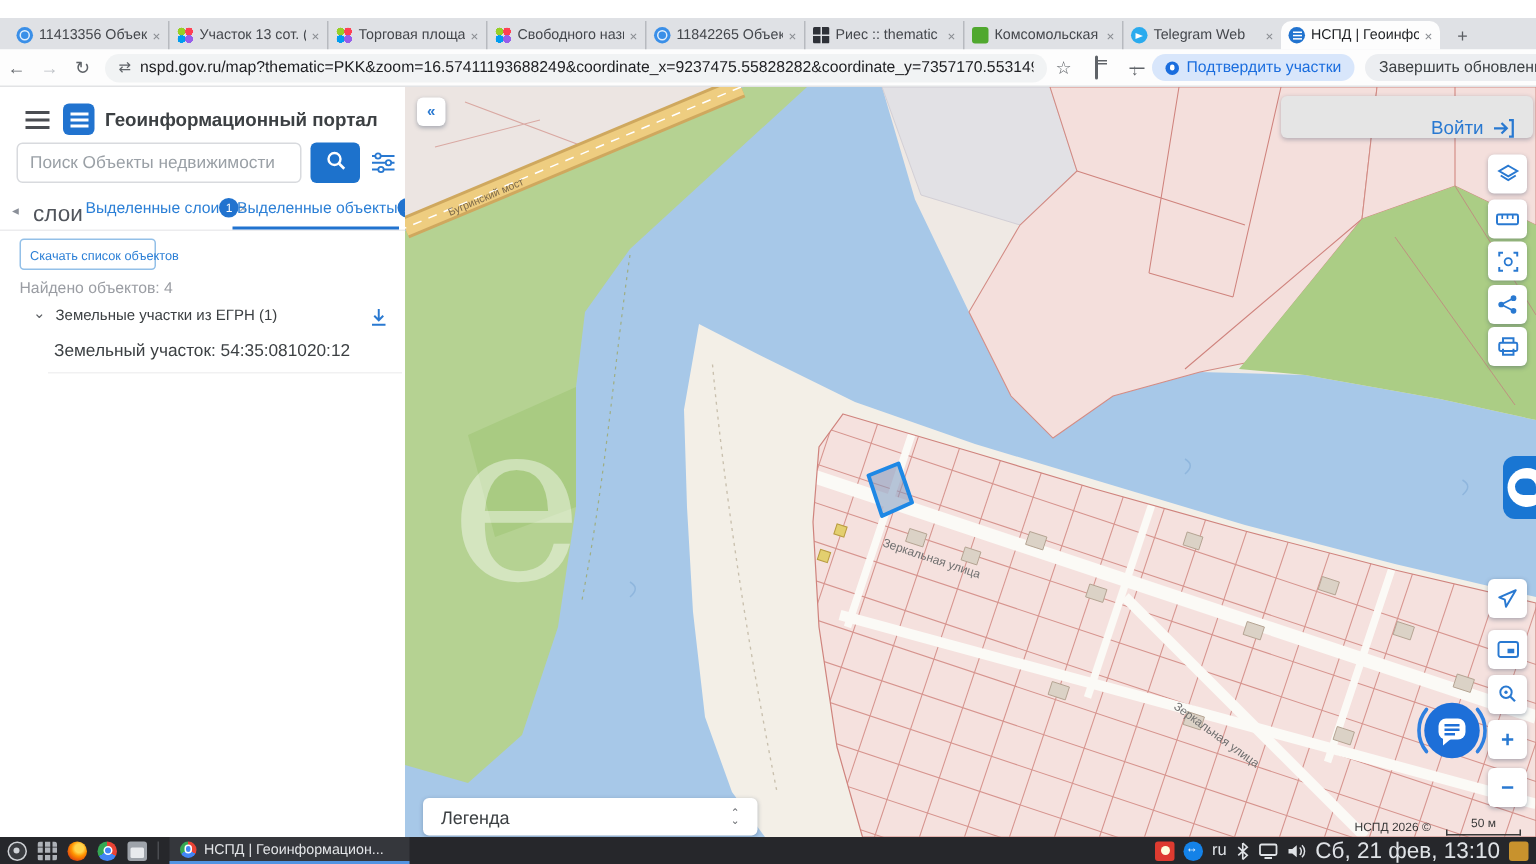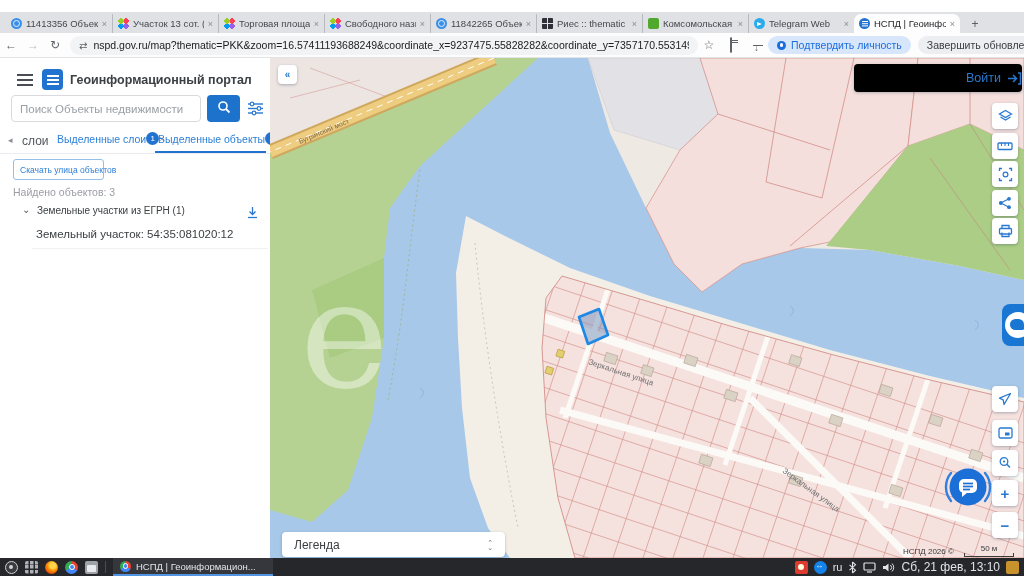--- a/index.html
+++ b/index.html
@@ -72,21 +72,21 @@
   .sb-logo{position:absolute;left:42px;top:11px;width:21px;height:21px;border-radius:4px;background:#2173cf;}
   .sb-logo::after{content:"";position:absolute;left:4.5px;top:6px;width:12px;height:1.6px;background:#fff;box-shadow:0 4px 0 #fff,0 8px 0 #fff;}
   .sb-title{position:absolute;left:70px;top:15px;font-size:12.5px;font-weight:bold;color:#3c4043;}
   .sb-input{position:absolute;left:11px;top:37px;width:190px;height:27px;border:1px solid #d8dade;border-radius:4px;padding:0 8px;font-size:11.5px;color:#3c4043;outline:none;}
   .sb-input::placeholder{color:#9aa0a6;}
   .sb-search-btn{position:absolute;left:207px;top:37px;width:33px;height:27px;background:#1d72cc;border:none;border-radius:4px;}
   .sb-filter{position:absolute;left:247px;top:42px;}
   .sb-tabs-line{position:absolute;left:0;top:95px;width:270px;height:1px;background:#ececee;}
   .sb-tab-back{position:absolute;left:8px;top:77px;font-size:9px;color:#8a8f98;}
   .sb-tab-back::before{content:"\25C2";}
-  .sb-tab0{position:absolute;left:22px;top:76px;font-size:12px;color:#51555c;}
+  .sb-tab0{position:absolute;left:22px;top:76px;font-size:15px;color:#51555c;}
   .sb-tabgrp{position:absolute;top:74px;display:flex;align-items:center;gap:0;}
   .sb-tabgrp .lbl{font-size:10.5px;color:#2b7fd6;white-space:nowrap;}
   .badge{width:13px;height:13px;border-radius:50%;background:#2173cf;color:#fff;font-size:8px;line-height:13px;text-align:center;flex:none;}
   .tclose{color:#9aa0a6;font-size:9px;}
   .tclose::before{content:"\00D7";}
   .sb-underline{position:absolute;left:155px;top:93px;width:111px;height:2px;background:#2173cf;}
   .sb-dl-btn{position:absolute;left:13px;top:101px;width:91px;height:21px;border:1px solid #93c0e8;border-radius:3px;background:#fff;color:#2b7fd6;font-size:8.5px;line-height:19px;text-align:center;white-space:nowrap;}
   .sb-count{position:absolute;left:13px;top:128px;font-size:10.5px;color:#9a9da3;}
   .sb-chev{position:absolute;left:22px;top:146px;font-size:10px;color:#5b5e63;}
   .sb-chev::before{content:"\2304";}
@@ -94,21 +94,21 @@
   .sb-object{position:absolute;left:36px;top:170px;font-size:11.5px;color:#3c4043;}
   .sb-rowline{position:absolute;left:32px;top:190px;width:236px;height:1px;background:#f1f1f2;}
   .sb-dlic{position:absolute;left:246px;top:147px;}
 
   
   .map{position:absolute;left:270px;top:58px;width:754px;height:500px;overflow:hidden;background:#a7c8e8;}
   .map svg.base{position:absolute;left:0;top:0;}
   .mbtn{position:absolute;width:26px;height:26px;background:#fff;border-radius:4px;box-shadow:0 1px 3px rgba(40,60,90,.35);display:flex;align-items:center;justify-content:center;color:#2979d1;}
   .collapse-btn{left:8px;top:7px;width:19px;height:19px;font-size:10px;font-weight:bold;}
   .collapse-btn::before{content:"\00AB";}
-  .login-bar{position:absolute;left:584px;top:6px;width:168px;height:28px;background:#000000;border-radius:4px;box-shadow:0 1px 3px rgba(40,60,90,.3);display:flex;align-items:center;justify-content:flex-end;padding:0 0;gap:6px;}
+  .login-bar{position:absolute;left:584px;top:6px;width:168px;height:28px;background:#e5e5e5;border-radius:4px;box-shadow:0 1px 3px rgba(40,60,90,.3);display:flex;align-items:flex-end;justify-content:flex-end;padding:0 12px;gap:6px;}
   .login-label{color:#2979d1;font-size:12.5px;}
   .plusminus{font-size:15px;font-weight:bold;}
   .b-plus::before{content:"+";}
   .b-minus::before{content:"\2212";}
   .pano-btn{position:absolute;left:732px;top:246px;width:22px;height:42px;background:#1976d3;border-radius:8px 0 0 8px;overflow:hidden;}
   .pano-btn .pc{position:absolute;left:3px;top:8px;width:26px;height:26px;background:#fff;border-radius:50%;}
   .pano-btn .pc::after{content:"";position:absolute;left:5px;top:7px;width:14px;height:11px;background:#1976d3;border-radius:7px 7px 2px 7px;}
   .chat-fab{position:absolute;left:672px;top:403px;width:52px;height:52px;}
   .legend-bar{position:absolute;left:12px;top:474px;width:223px;height:25px;background:#fff;border-radius:4px;box-shadow:0 1px 3px rgba(40,60,90,.3);display:flex;align-items:center;padding:0 12px;}
   .legend-label{font-size:12px;color:#3c4043;flex:1;}
@@ -144,21 +144,21 @@
   .tb-sep{width:1px;height:12px;background:#4a4c51;flex:none;}
   .tb-task{height:18px;display:flex;align-items:center;gap:5px;background:#35373c;border-bottom:2px solid #5294e2;padding:0 7px;width:160px;flex:none;}
   .tb-task .chrome-ic{width:11px;height:11px;}
   .tb-task-label{font-size:9.5px;color:#e3e5e8;white-space:nowrap;overflow:hidden;}
   .tb-right{margin-left:auto;display:flex;align-items:center;gap:6px;}
   .tb-red{border-radius:2px;background:#de3b30;}
   .tb-red::after{content:"";position:absolute;inset:3.5px;background:#ffd;border-radius:50%;}
   .tb-tv{background:#1482e8;}
   .tb-tv::after{content:"\2194";position:absolute;left:1.5px;top:0.5px;font-size:8px;color:#fff;}
   .tb-ru{font-size:11px;color:#dfe2e6;}
-  .tb-txt{font-size:12px;color:#dfe2e6;white-space:nowrap;}
+  .tb-txt{font-size:15px;color:#dfe2e6;white-space:nowrap;}
   .tb-gold{border-radius:2px;background:#c8922d;}
   svg text{font-family:"Liberation Sans","DejaVu Sans",sans-serif;}
 </style>
 </head>
 <body>
 
 <div class="screen">
 
 
   <div class="tabstrip">
@@ -216,21 +216,21 @@
     <span class="navic ic-reload"></span>
     <div class="urlbar">
       <span class="siteic"></span>
       <span class="urltext">nspd.gov.ru/map?thematic=PKK&amp;zoom=16.57411193688249&amp;coordinate_x=9237475.55828282&amp;coordinate_y=7357170.553149874&amp;theme_id=1&amp;is_copy_url=true&amp;baseLayerId=235...</span>
     </div>
     <span class="navic ic-star"></span>
     <span class="navic"><span class="rl-glyph"></span></span>
     <span class="navic"><span class="dl-glyph"></span></span>
     <div class="pill pill-verify">
       <span class="dot"></span>
-      <span>Подтвердить личность</span>
+      <span>Подтвердить участки</span>
     </div>
     <div class="pill pill-update">
       <span>Завершить обновление</span>
     </div>
 
   </div>
 
   <aside class="sidebar">
     <div class="hamburger"></div>
     <div class="sb-logo"></div>
@@ -262,22 +262,22 @@
       <span class="tclose"></span>
     </div>
     <div class="sb-tabgrp" style="left:158px;">
       <span class="lbl">Выделенные объекты</span>
       <span class="badge">1</span>
       <span class="tclose"></span>
     </div>
     <div class="sb-tabs-line"></div>
     <div class="sb-underline"></div>
 
-    <button class="sb-dl-btn">Скачать улица объектов</button>
-    <div class="sb-count">Найдено объектов: 3</div>
+    <button class="sb-dl-btn">Скачать список объектов</button>
+    <div class="sb-count">Найдено объектов: 4</div>
 
     <span class="sb-chev"></span>
     <div class="sb-group">Земельные участки из ЕГРН (1)</div>
     <span class="sb-dlic">
       <svg width="13" height="13" viewBox="0 0 13 13">
         <path d="M6.5 1 L6.5 8 M3.5 5.5 L6.5 8.5 L9.5 5.5" fill="none" stroke="#2979d1" stroke-width="1.3"></path>
         <line x1="2" y1="11.5" x2="11" y2="11.5" stroke="#2979d1" stroke-width="1.3"></line>
       </svg>
     </span>
     <div class="sb-object">Земельный участок: 54:35:081020:12</div>

